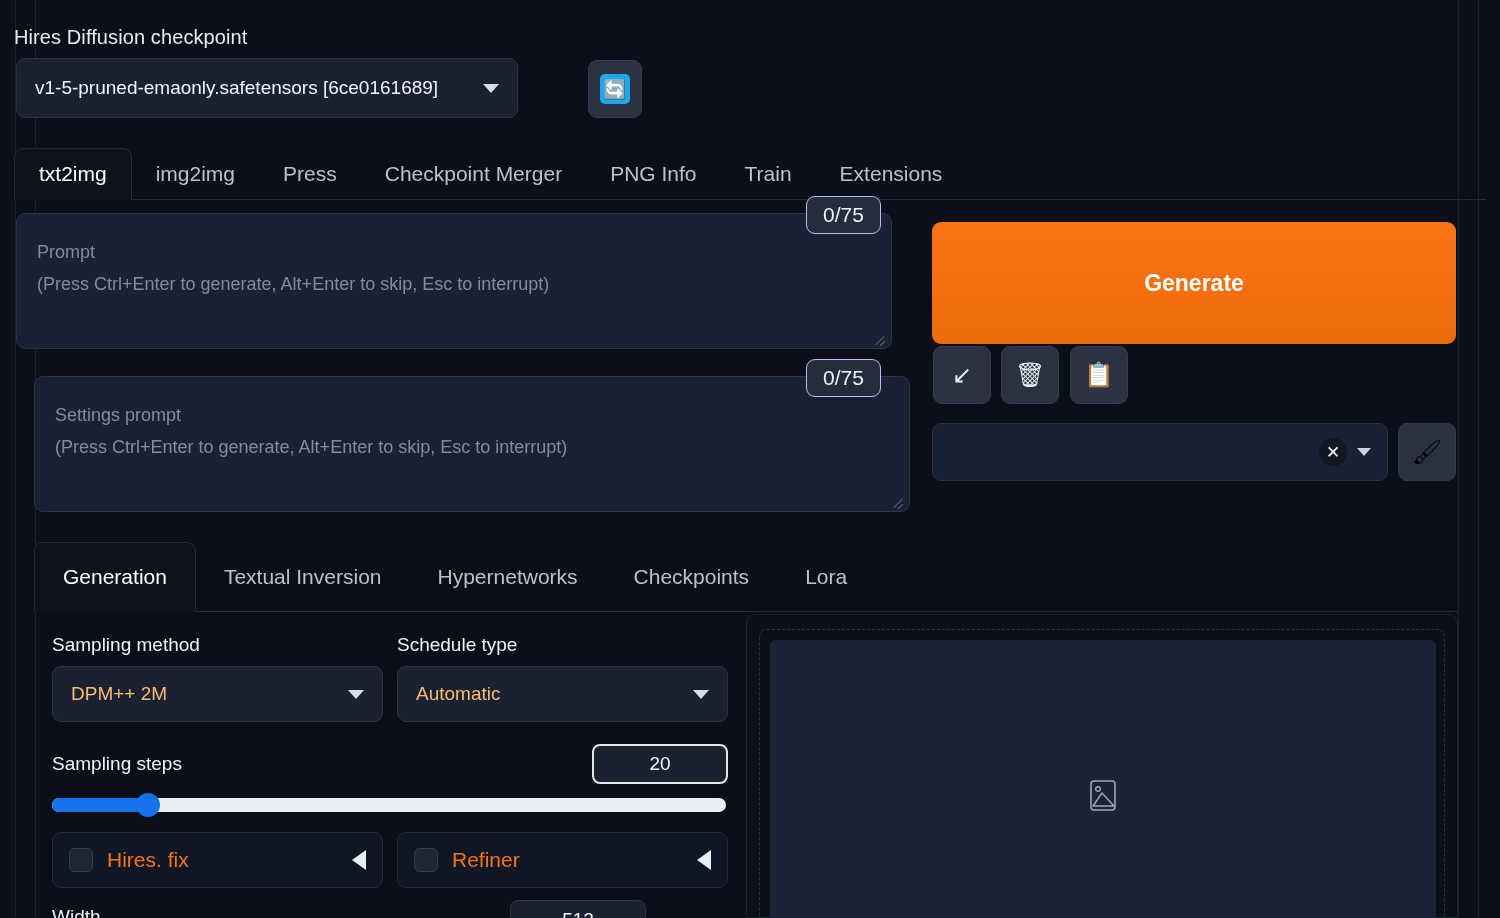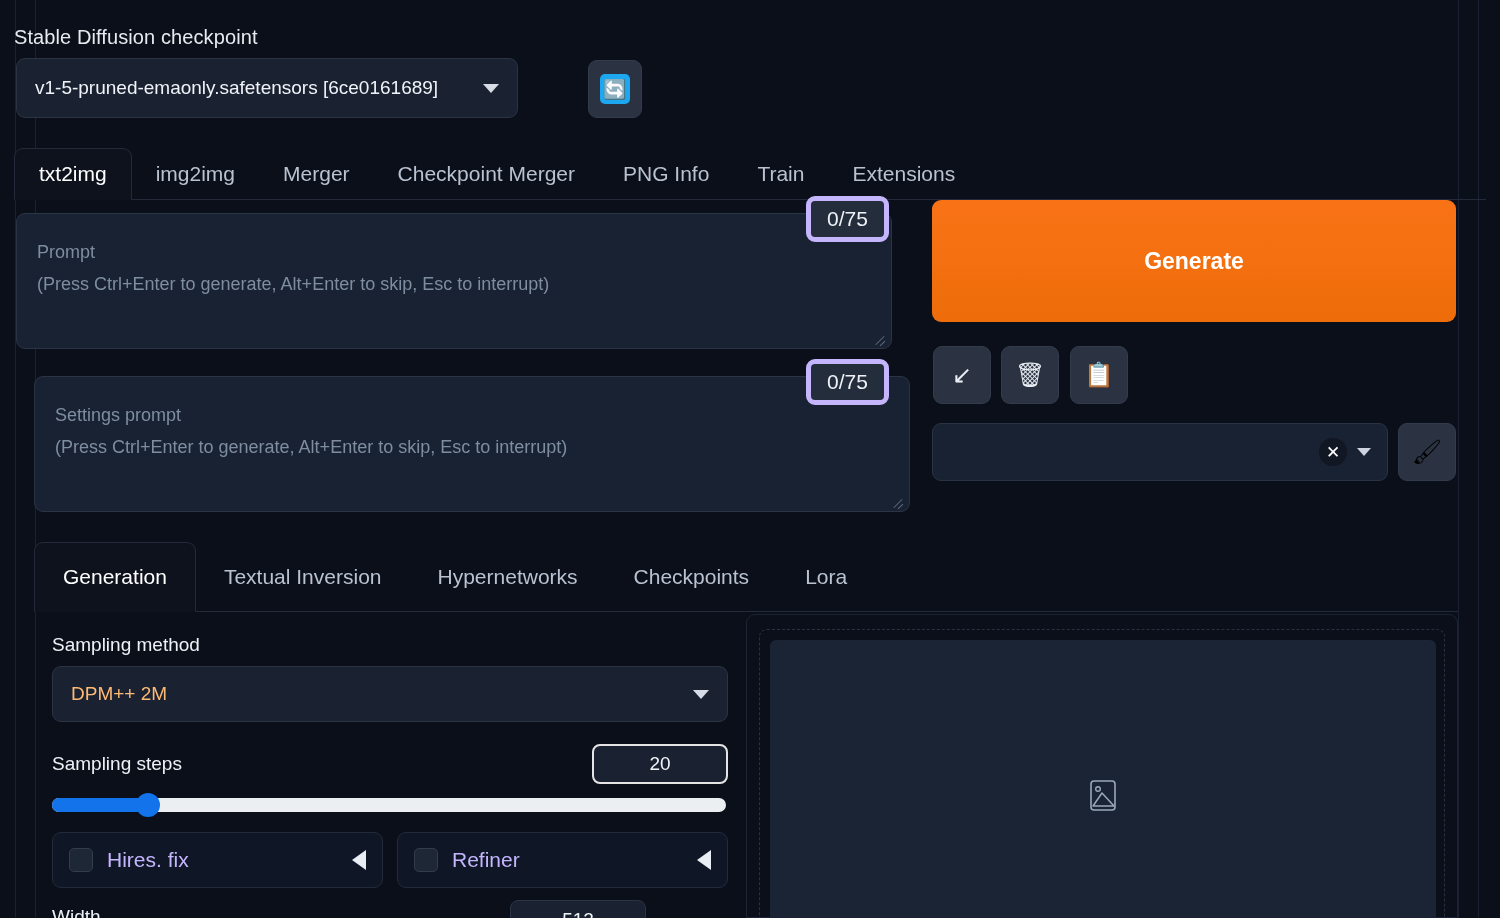--- a/index.html
+++ b/index.html
@@ -99,32 +99,32 @@
     content: ""; position: absolute;
     background: #5d6a7c;
     height: 1px; transform-origin: center;
   }
   .resize-grip:before { width: 12px; right: 0; bottom: 3px; transform: rotate(-45deg); }
   .resize-grip:after  { width: 7px;  right: 0; bottom: 0px; transform: rotate(-45deg); }
 
   .token-badge {
     position: absolute;
     background: #242d3c;
-    border: 5px solid #c4b5fd;
+    border: 1px solid #c4b5fd;
     border-radius: 9px;
     padding: 6px 16px;
     font-size: 21px; color: #eef1f6;
     z-index: 5;
   }
   #badge-pos { left: 806px; top: 196px; }
   #badge-neg { left: 806px; top: 359px; }
 
   
   .generate-btn {
-    position: absolute; left: 932px; top: 200px;
+    position: absolute; left: 932px; top: 222px;
     width: 524px; height: 122px;
     background: linear-gradient(180deg,#f97316 0%,#f2710f 55%,#ee6c09 100%);
     border: none; border-radius: 9px;
     color: #fff; font-size: 23px; font-weight: bold;
     font-family: "Liberation Sans", sans-serif;
     cursor: pointer;
   }
   .icon-btn {
     position: absolute; top: 346px;
     width: 58px; height: 58px;
@@ -239,21 +239,21 @@
   .accordion {
     flex: 1; height: 56px;
     background: #0f1626; border: 1px solid #232b3a; border-radius: 9px;
     display: flex; align-items: center; padding: 0 16px; gap: 14px;
     cursor: pointer;
   }
   .cbox {
     width: 24px; height: 24px;
     background: #1e2736; border: 1px solid #333c4c; border-radius: 5px;
   }
-  .accordion .txt { flex: 1; font-size: 21px; color: #c4b5fd; }
+  .accordion .txt { flex: 1; font-size: 21px; color: #f97316; }
   .tri-left {
     width: 0; height: 0;
     border-top: 10px solid transparent;
     border-bottom: 10px solid transparent;
     border-right: 14px solid #e9edf4;
   }
 
   .wh-label { margin-top: 18px; font-size: 19px; color: #eef1f6; }
   .wh-num {
     position: absolute; left: 510px; top: 900px;
@@ -289,33 +289,33 @@
 </head>
 <body>
 
 <div id="app">
 
   <div class="hair" style="left:15px"></div>
   <div class="hair" style="left:35px"></div>
   <div class="hair" style="left:1478px"></div>
   <div class="hair" style="left:1458px"></div>
 
-  <div class="ckpt-label">Stable Diffusion checkpoint</div>
+  <div class="ckpt-label">Hires Diffusion checkpoint</div>
   <div class="ckpt-select">
     <span class="val">v1-5-pruned-emaonly.safetensors [6ce0161689]</span>
     <span class="caret-dn"></span>
   </div>
   <div class="refresh-btn">
     <span class="refresh-glyph">🔄</span>
   </div>
 
   <div class="tabs-main">
     <div class="tab active">txt2img</div>
     <div class="tab">img2img</div>
-    <div class="tab">Merger</div>
+    <div class="tab">Press</div>
     <div class="tab">Checkpoint Merger</div>
     <div class="tab">PNG Info</div>
     <div class="tab">Train</div>
     <div class="tab">Extensions</div>
   </div>
 
   <div class="token-badge" id="badge-pos">0/75</div>
   <div class="prompt-box" id="prompt-pos">
     <span class="ph-title">Prompt</span>
     <span class="ph-hint">(Press Ctrl+Enter to generate, Alt+Enter to skip, Esc to interrupt)</span>
@@ -356,20 +356,27 @@
     <div class="subtab">Checkpoints</div>
     <div class="subtab">Lora</div>
   </div>
 
   <div class="left-panel">
     <div class="row2">
       <div class="col">
         <div class="field-label">Sampling method</div>
         <div class="sel">
           <span class="val">DPM++ 2M</span>
+          <span class="caret-dn"></span>
+        </div>
+      </div>
+      <div class="col">
+        <div class="field-label">Schedule type</div>
+        <div class="sel">
+          <span class="val">Automatic</span>
           <span class="caret-dn"></span>
         </div>
       </div>
     </div>
 
     <div class="steps-row">
       <span class="field-label" style="margin:0">Sampling steps</span>
       <span class="num-box">20</span>
     </div>
     <div class="slider" style="background: rgb(236, 239, 241);">

